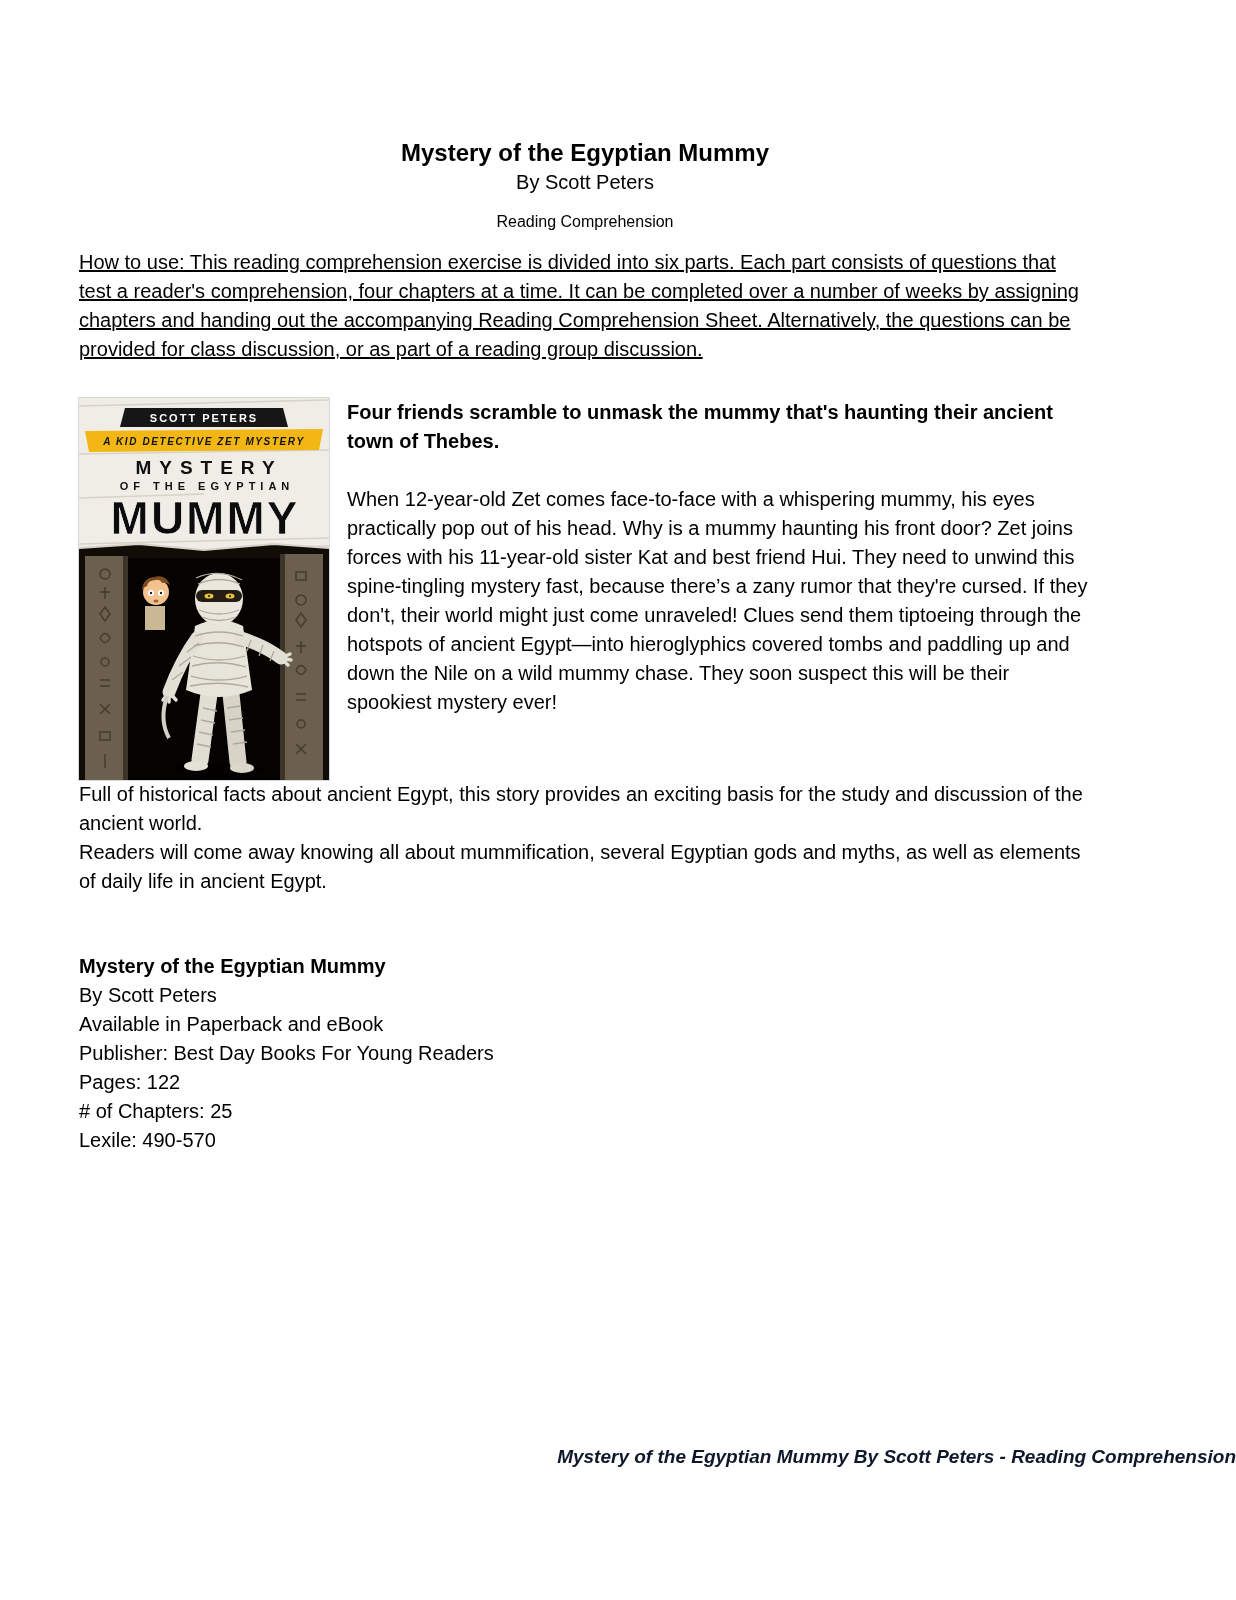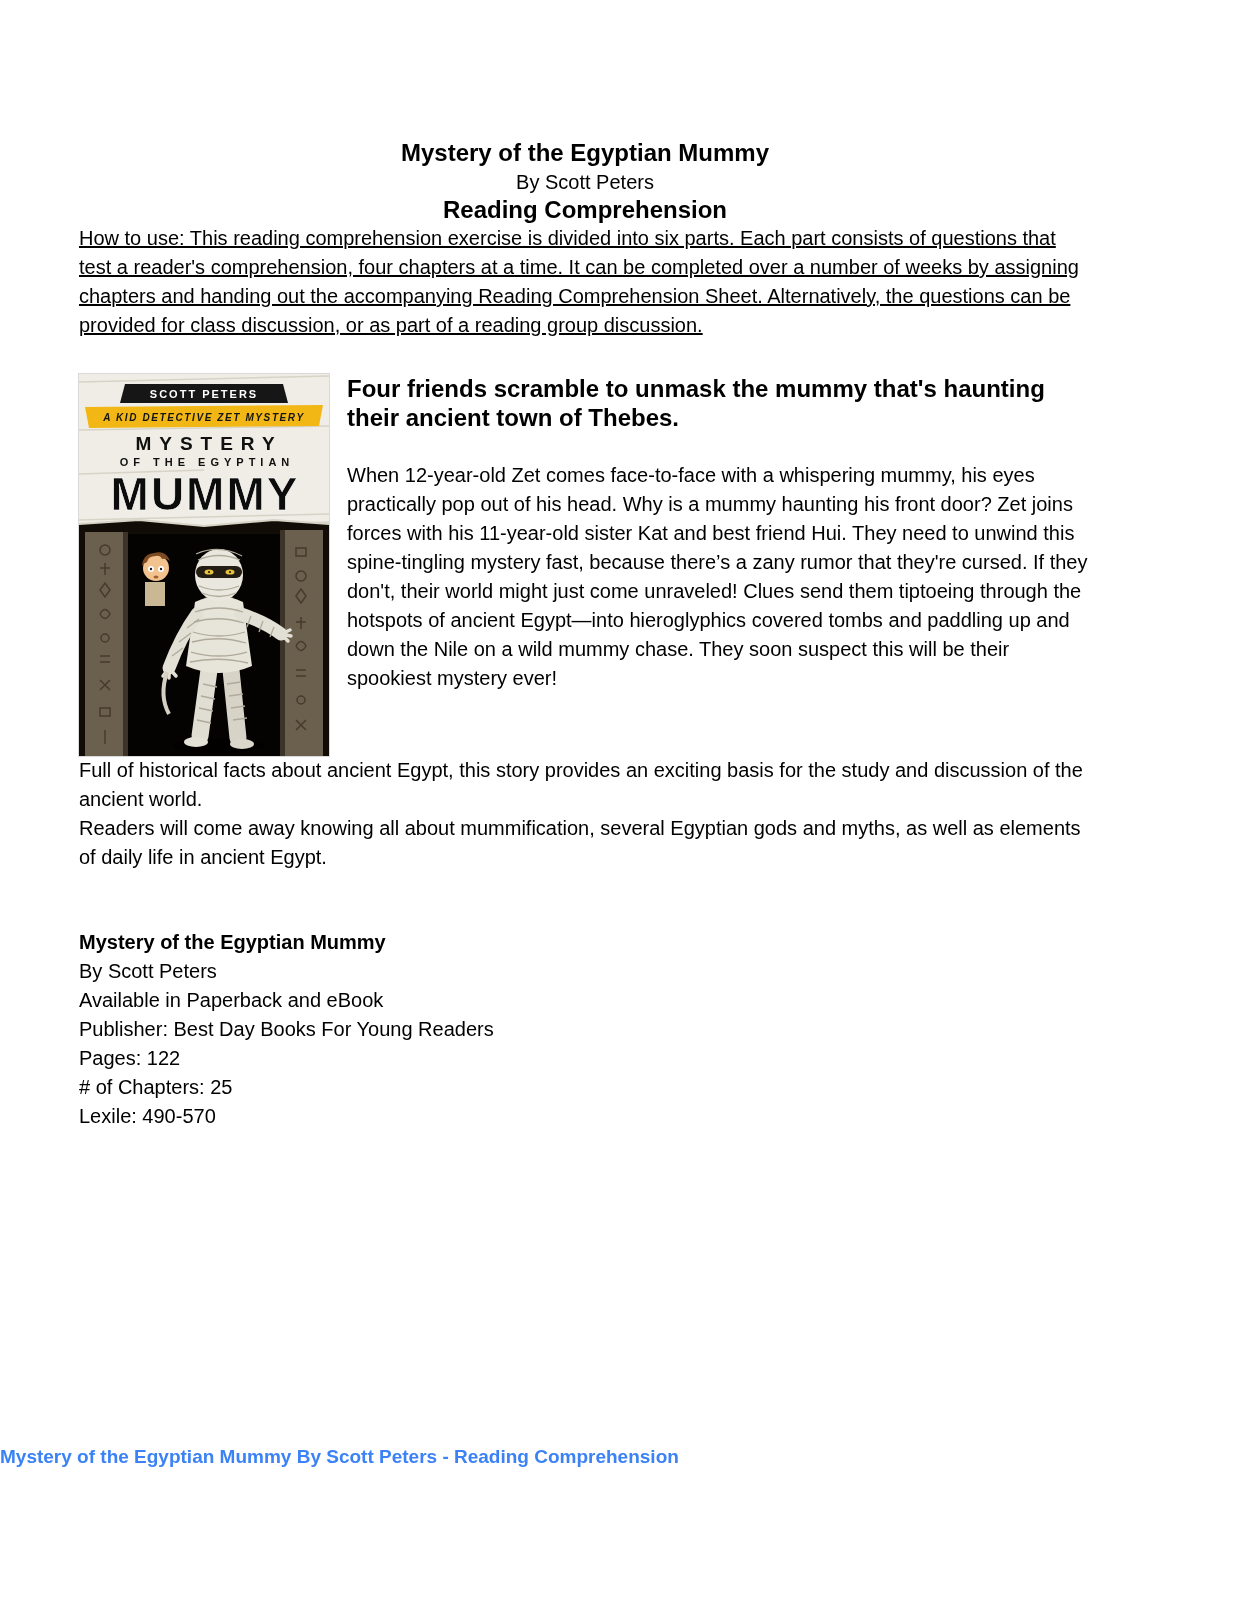--- a/index.html
+++ b/index.html
@@ -9,42 +9,42 @@
     background:#ffffff;
     font-family:"Liberation Sans", sans-serif;
     color:#000;
     box-sizing:border-box;
     padding:138px 145px 0 79px;
     overflow:hidden;
   }
   .title-block { text-align:center; }
   .doc-title { font-size:24px; font-weight:bold; line-height:30px; margin:0; }
   .doc-author { font-size:20px; line-height:28px; margin:0; }
-  .doc-subtitle { font-size:24px; font-weight:bold; line-height:28px; margin:0; }
+  .doc-subtitle { font-size:16px; font-weight:normal; line-height:28px; margin:12px; }
   p.body { font-size:20px; line-height:29px; margin:0; }
   .howto { margin-top:40px;text-decoration:underline; }
   .book-row { display:flex; margin-top:34px; align-items:flex-start; }
   .cover-wrap {
     flex:none; width:250px; height:382px;
     box-shadow:0 0 0 1px #d9d9d9;
     background:#14b8a6;
   }
   .cover-svg { display:block; }
   .book-text { margin-left:18px; flex:1; }
-  .headline { font-size:24px; font-weight:bold; line-height:29px; margin:0 0 29px 0; }
+  .headline { font-size:20px; font-weight:bold; line-height:29px; margin:0 0 29px 0; }
   .facts { margin-top:18px; }
   .readers { margin-top:29px; }
   .details-block { margin-top:56px; }
   .details-title { font-size:20px; font-weight:bold; line-height:29px; margin:0; }
   .details-line { font-size:20px; line-height:29px; }
   .blog-block { margin-top:24px; }
   .blog-url { font-size:20px; font-weight:bold; line-height:29px; }
   .footer {
     position:absolute; left:0; top:1446px; width:100%;
-    text-align:left; font-size:19px; font-weight:bold; color:#3b82f6;
+    text-align:right; font-size:19px; font-weight:bold; color:#0f172a;font-style:italic;
   }
 </style>
 </head>
 <body>
 
 <div class="page">
 
   <div class="title-block">
     <p class="doc-title">Mystery of the Egyptian Mummy</p>
     <p class="doc-author">By Scott Peters</p>

